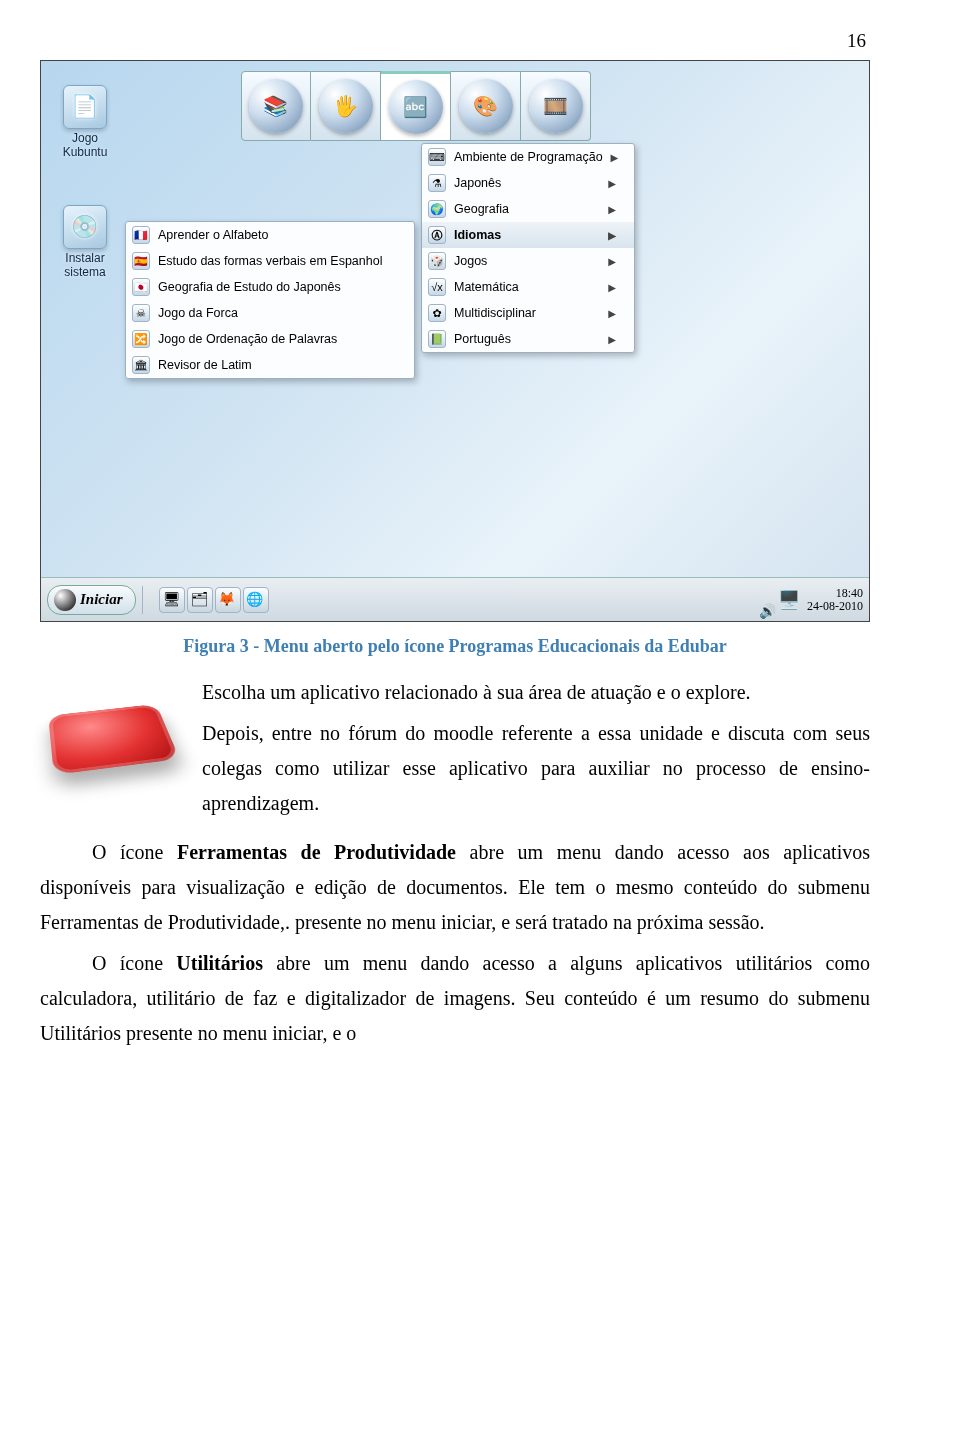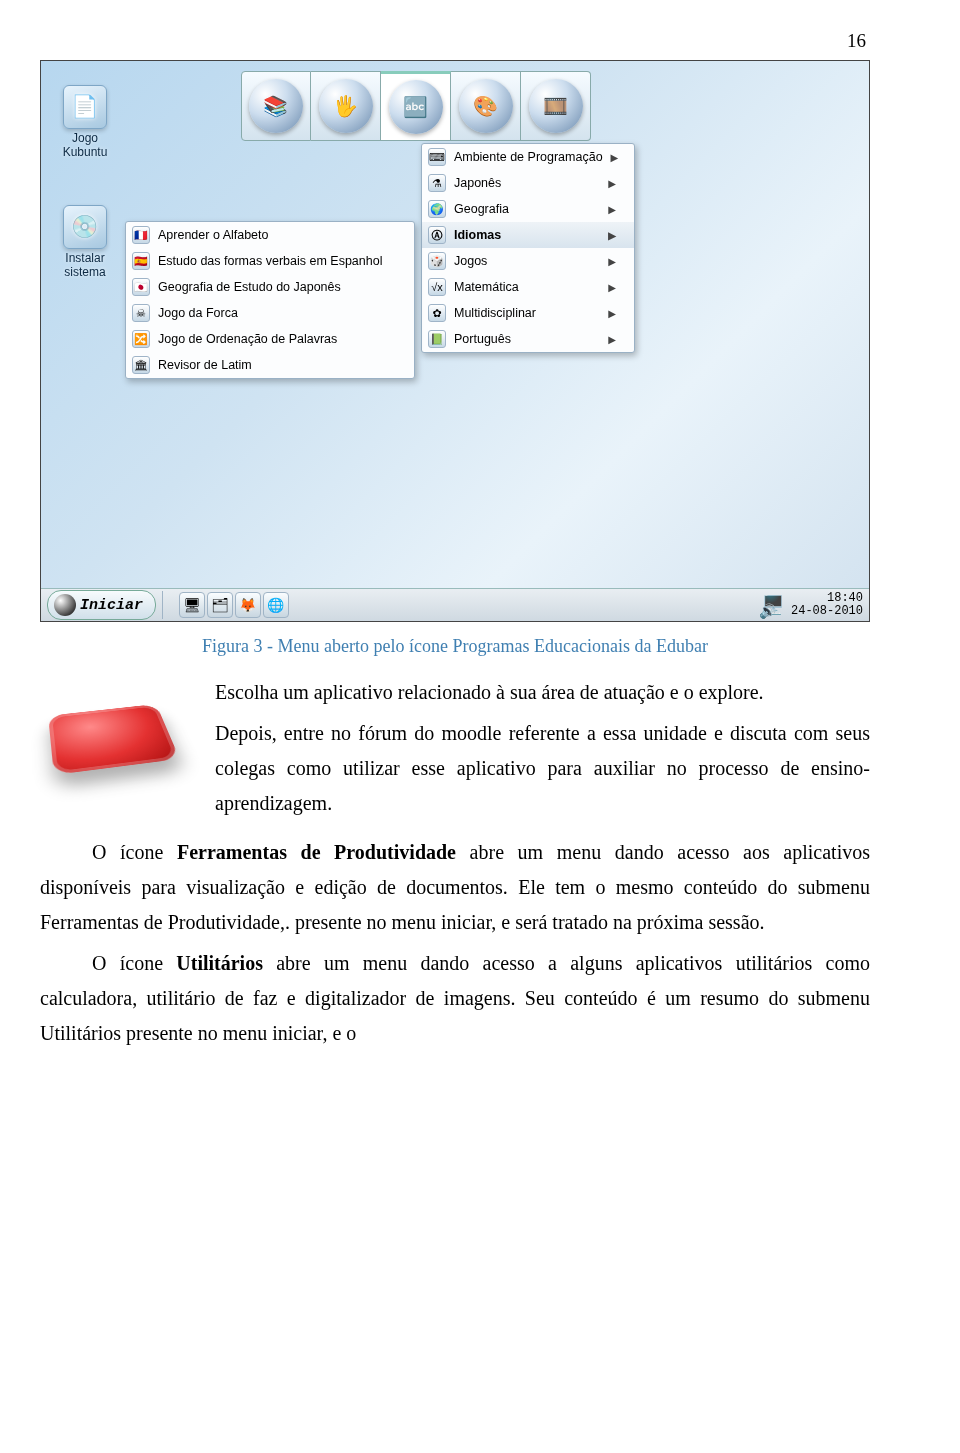--- a/index.html
+++ b/index.html
@@ -97,25 +97,25 @@
     border:1px solid #9fb4c8;
     font-size:11px; display:flex;align-items:center;justify-content:center;
   }
   .menu .item.selected { background: linear-gradient(#eef3f7,#d8e4ee); font-weight:bold; }
   .menu .item .arrow { margin-left:auto; font-size:10px; color:#444; }
   .menu.main { top: 82px; left: 380px; width: 214px; }
   .menu.sub  { top: 160px; left: 84px; width: 290px; }
 
   
   .taskbar {
-    position:absolute; bottom:0; left:0; right:0; height:33px;
+    position:absolute; bottom:0; left:0; right:0; height:44px;
     background: linear-gradient(#e9eef2,#cfd9e1);
     border-top:1px solid #9bb;
     display:flex; align-items:center; padding:0 6px;
-    font-family: Liberation Mono, monospace;
+    font-family: Liberation Serif, serif;
     justify-content: flex-end;
   }
   .start-btn {
     display:flex;align-items:center;gap:4px;
     padding:3px 12px 3px 6px;
     border:1px solid #7a9; border-radius:14px;
     background: linear-gradient(#f7fbfd,#d1e0ea);
     font-size:15px; font-weight:bold; font-style:italic;
   }
   .start-btn .tux{width:22px;height:22px;border-radius:50%;background:radial-gradient(circle at 30% 30%,#fff,#444 70%,#000);}
@@ -129,40 +129,40 @@
   .ql span{
     width:26px;height:26px;border-radius:4px;
     background:linear-gradient(#fafdff,#c8d6e0);
     border:1px solid #a0b4c6;
     display:flex;align-items:center;justify-content:center;font-size:14px;
   }
   .sep{ width:1px;height:28px;background:#a0b4c6;margin:0 6px;}
 
   
   .caption {
-    color:#3f7fb1; font-weight:normal; text-align:center;
+    color:#3f7fb1; font-weight:bold; text-align:center;
     margin: 14px 0 18px; font-size:18px;
   }
   .para-block { display:flex; gap:22px; align-items:flex-start; margin-bottom:8px;}
   .red-tile {
     width:140px; height:110px; flex-shrink:0; margin-top:6px;
     display:flex;align-items:center;justify-content:center;
   }
   .red-tile .box3d{
     width:118px;height:86px;
     background: radial-gradient(ellipse at 35% 30%, #ff8a8a 0%, #e43131 55%, #aa0e0e 100%);
     border-radius:18px;
     transform: perspective(400px) rotateX(48deg) rotateZ(-10deg);
     box-shadow: 0 16px 18px rgba(0,0,0,0.3), inset 0 0 0 4px rgba(255,255,255,0.2);
   }
   .body-text p {
     font-size:20px;
     line-height:1.75;
     text-align: justify;
-    margin: 0 0 6px 13px;
+    margin: 0 0 6px 0;
   }
   .body-full p {
     font-size:20px;
     line-height:1.75;
     text-align: justify;
     margin: 0 0 6px 0;
     text-indent: 52px;
   }
   .bold { font-weight:bold; }
 </style>

